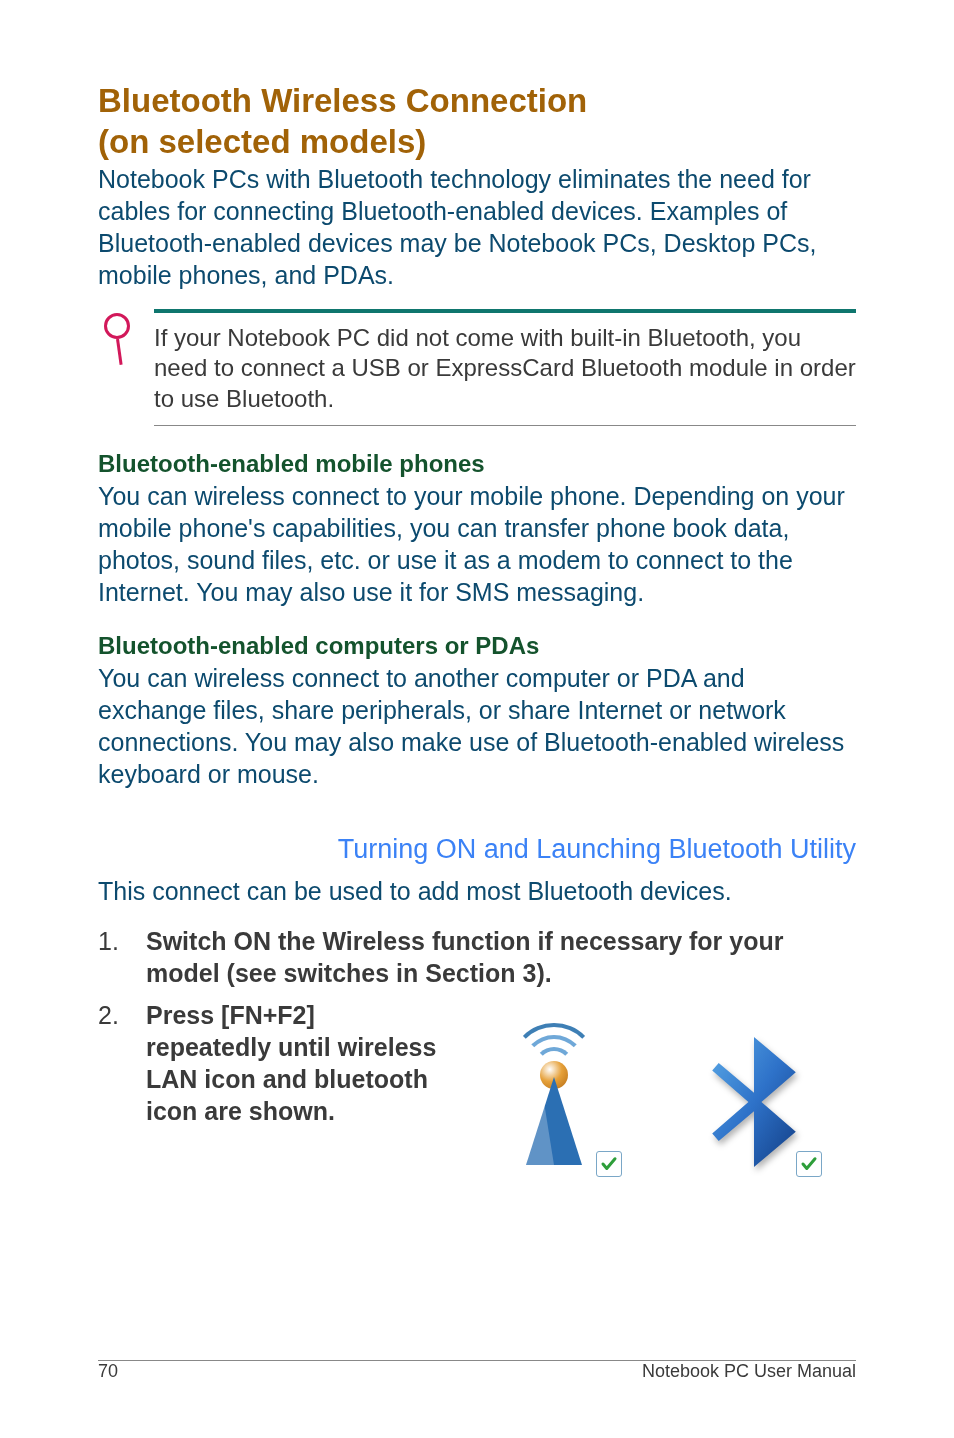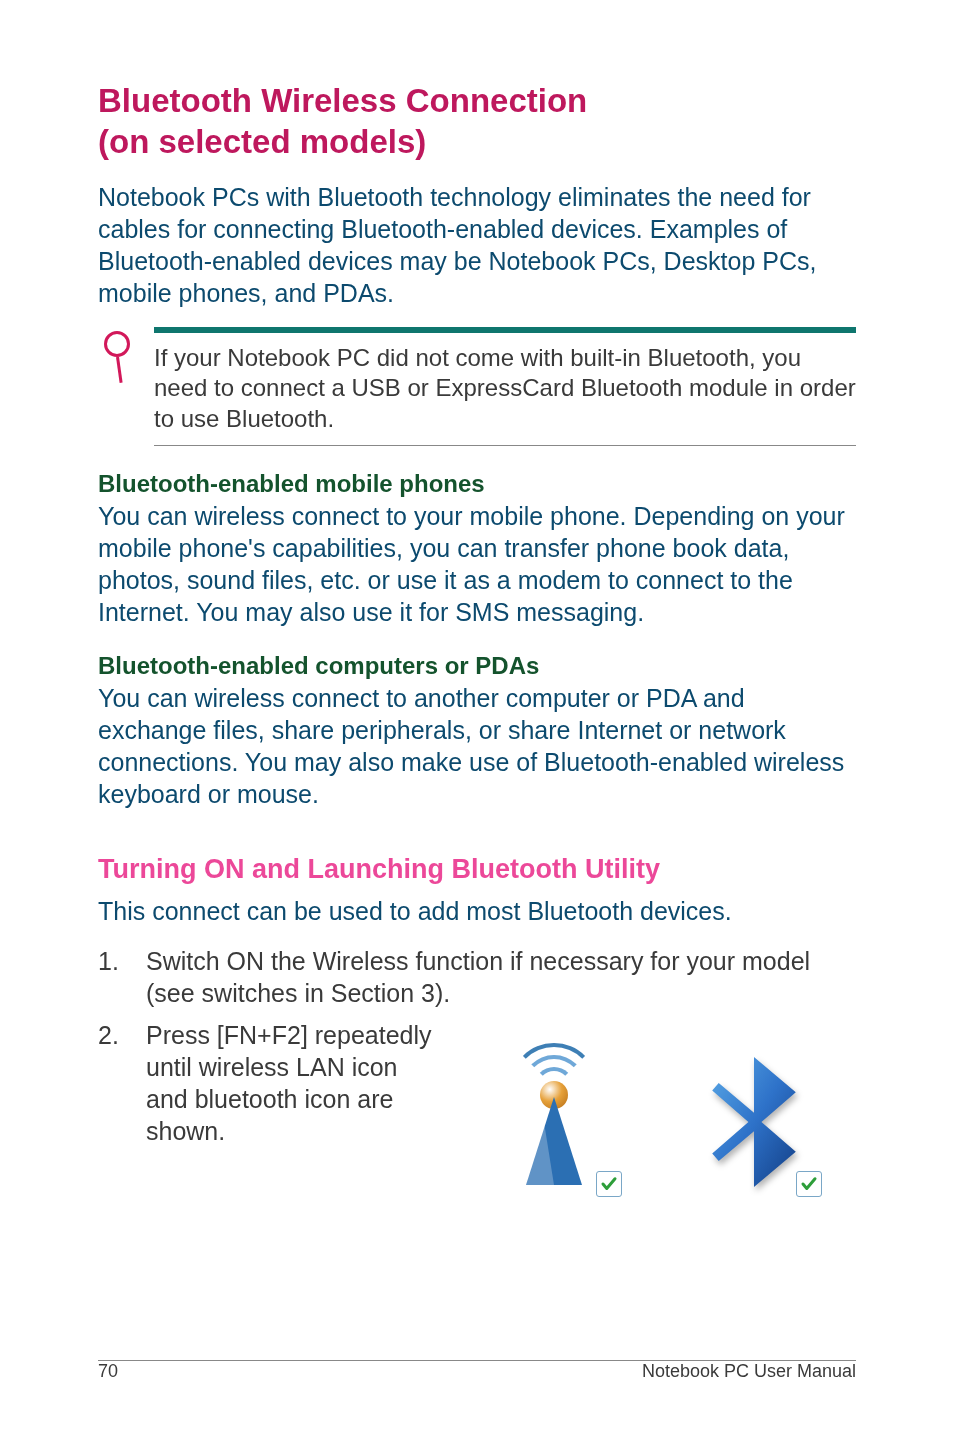--- a/index.html
+++ b/index.html
@@ -9,22 +9,21 @@
       background: #fff;
       font-family: "Segoe UI", "Myriad Pro", Arial, sans-serif;
       color: #3a3a3a;
       position: relative;
       padding: 80px 98px 0 98px;
     }
     h1 {
       font-size: 33px;
       font-weight: 700;
       line-height: 1.25;
-      color: #be185d;
-      margin-bottom: 18px;
+      color: #a16207;
     }
     .body-text {
       font-size: 25px;
       line-height: 1.28;
       color: #0c4a6e;
       margin-bottom: 18px;
     }
     .note-box {
       margin: 8px 0 24px 0;
       display: flex;
@@ -47,54 +46,55 @@
     .note-icon .pin-stick {
       width: 3px;
       height: 26px;
       background: #d2185a;
       margin-left: 14px;
       transform: rotate(-8deg);
       transform-origin: top;
     }
     .note-content {
       flex: 1;
-      border-top: 6px solid #0f766e;
+      border-top: 4px solid #0f766e;
       border-bottom: 1px solid #888;
       padding: 10px 0;
       font-size: 24px;
       line-height: 1.28;
     }
     .sub-head {
       font-size: 24px;
       font-weight: 700;
       color: #14532d;
       margin-bottom: 2px;
     }
     .section-gap { margin-top: 24px; }
     h2 {
       font-size: 27px;
-      font-weight: 700;
-      color: #ec4899;
+      font-weight: 400;
+      color: #3b82f6;
       margin-top: 44px;
       margin-bottom: 10px;
+      text-align: right;
     }
     .list {
       margin-top: 18px;
       font-size: 25px;
       line-height: 1.28;
     }
     .list-item {
       display: flex;
       margin-bottom: 10px;
     }
     .list-num {
       width: 48px;
       flex-shrink: 0;
     }
-    .list-body { flex: 1; }
+    .list-body { flex: 1; font-weight: bold; }
     .icons-row {
       display: flex;
       justify-content: flex-end;
       gap: 60px;
       margin-top: -110px;
       padding-right: 30px;
     }
     .wifi-icon, .bt-icon {
       position: relative;
       width: 140px;

